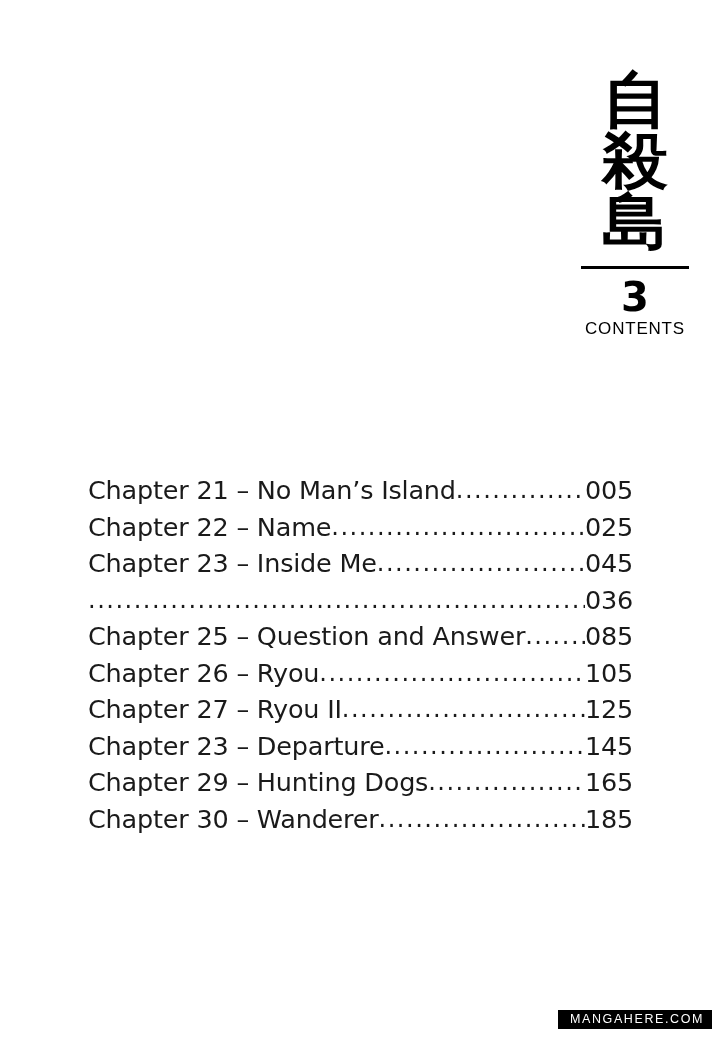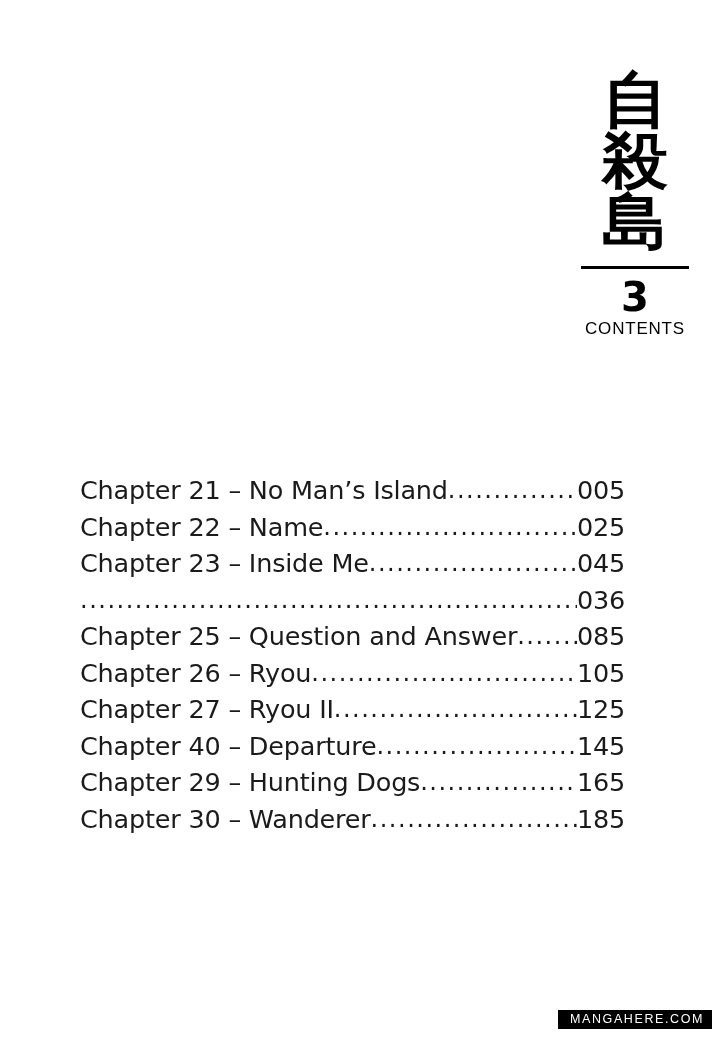--- a/index.html
+++ b/index.html
@@ -56,21 +56,21 @@
     font-family: "Liberation Sans", sans-serif;
     font-size: 17px;
     letter-spacing: 0.8px;
     margin-top: 2px;
     color: #000000;
   }
 
   
   .toc {
     position: absolute;
-    left: 80px;
+    left: 88px;
     top: 473px;
     width: 545px;
   }
   .toc-row {
     display: flex;
     align-items: baseline;
     font-size: 25.5px;
     line-height: 35.5px;
     color: #1a1a1a;
     font-family: "DejaVu Sans", sans-serif;
@@ -154,21 +154,21 @@
     <span class="toc-title">Chapter 26 – Ryou</span>
     <span class="toc-dots">....................................................................</span>
     <span class="toc-page">105</span>
   </div>
   <div class="toc-row">
     <span class="toc-title">Chapter 27 – Ryou II</span>
     <span class="toc-dots">....................................................................</span>
     <span class="toc-page">125</span>
   </div>
   <div class="toc-row">
-    <span class="toc-title">Chapter 40 – Departure</span>
+    <span class="toc-title">Chapter 23 – Departure</span>
     <span class="toc-dots">....................................................................</span>
     <span class="toc-page">145</span>
   </div>
   <div class="toc-row">
     <span class="toc-title">Chapter 29 – Hunting Dogs</span>
     <span class="toc-dots">....................................................................</span>
     <span class="toc-page">165</span>
   </div>
   <div class="toc-row">
     <span class="toc-title">Chapter 30 – Wanderer</span>

